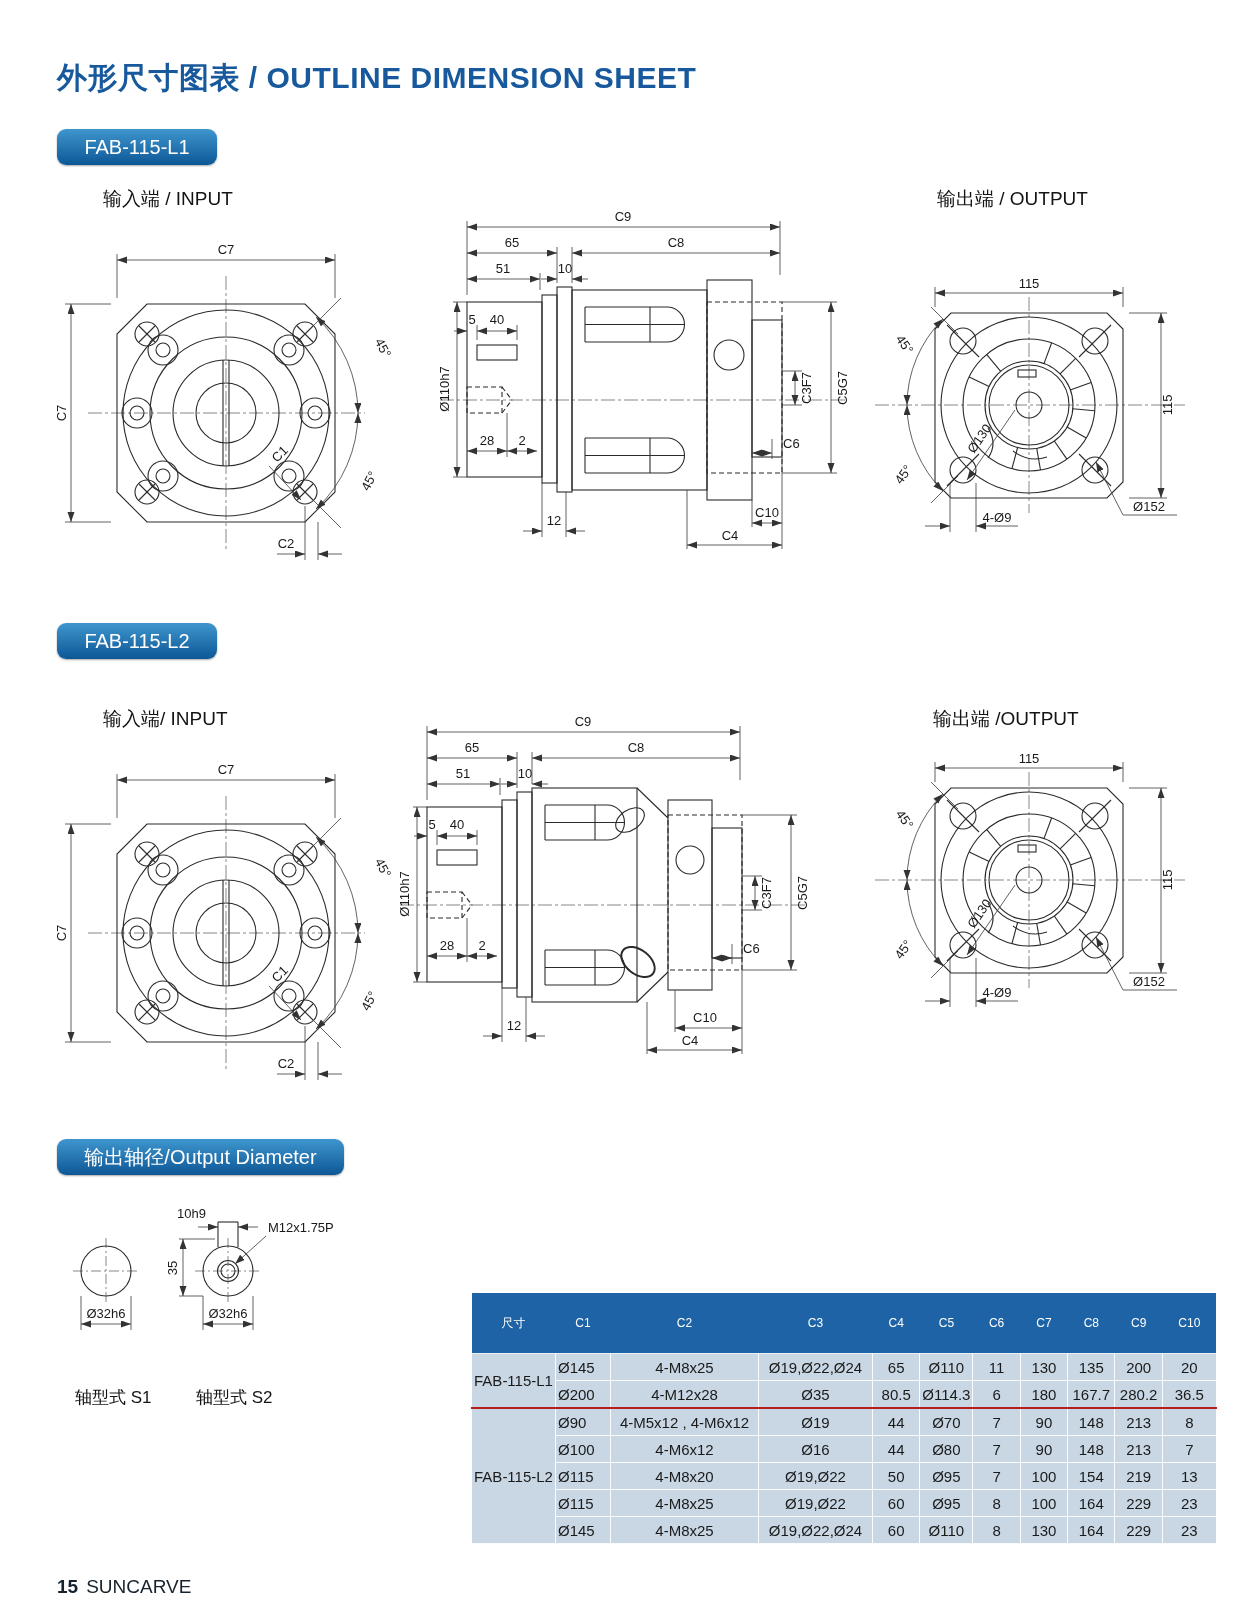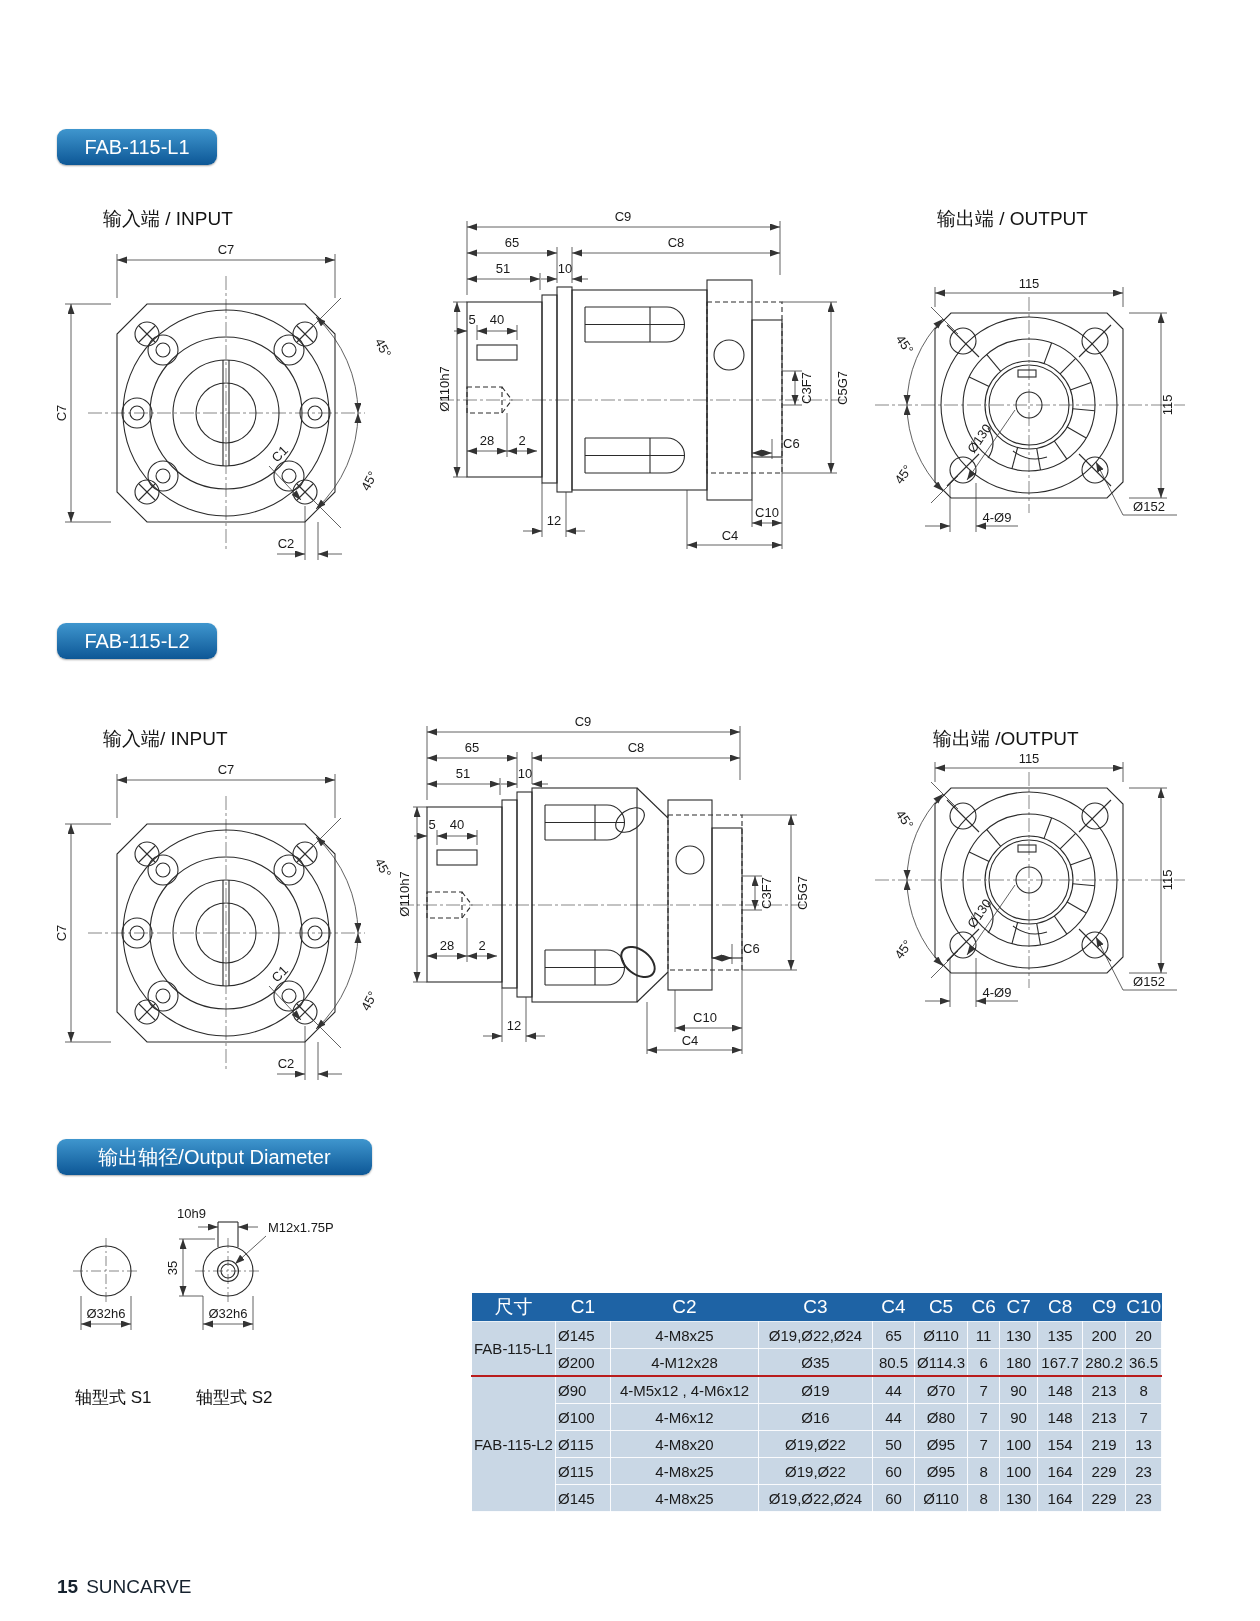--- a/index.html
+++ b/index.html
@@ -3,29 +3,29 @@
 <meta charset="utf-8">
 <style>
   html,body{margin:0;padding:0;background:#e8e8e8;}
   #page{position:relative;width:1260px;height:1621px;background:#ffffff;margin:0 auto;
         font-family:"Liberation Sans",sans-serif;overflow:hidden;}
   .abs{position:absolute;}
   #title{left:57px;top:58px;font-size:30px;font-weight:bold;color:#17599c;letter-spacing:.5px;}
   .badge{height:36px;border-radius:9px;background:linear-gradient(#3f96ce,#0d5796);
          color:#fff;font-size:20px;display:flex;align-items:center;justify-content:center;
          box-shadow:0 1px 2px rgba(0,0,0,.35);}
-  .viewlabel{font-size:19px;color:#141414;margin-top:20px;}
+  .viewlabel{font-size:19px;color:#141414;}
   .shafttype{font-size:17px;color:#141414;text-align:right;}
   svg{overflow:visible;}
   svg text{font-family:"Liberation Sans",sans-serif;font-size:13px;fill:#1a1a1a;stroke:none;}
   .draw line,.draw path,.draw rect,.draw circle,.draw ellipse{stroke:#2b2b2b;stroke-width:1.1;fill:none;}
   .dim line,.dim path{stroke:#3a3a3a;stroke-width:.8;fill:none;}
   .cl line{stroke:#555;stroke-width:.7;}
   table{border-collapse:collapse;table-layout:fixed;}
-  th{background:#1e63a5;color:#fff;font-size:19px;font-weight:normal;height:28px;padding:0;}
+  th{background:#1e63a5;color:#fff;font-size:12px;font-weight:normal;height:28px;padding:16px;}
   td{background:#c9d7e5;border:1px solid rgba(255,255,255,.9);text-align:center;
      font-size:15px;color:#1a1a1a;height:26px;padding:0 2px;}
   td.colc1{text-align:left;padding-right:7px;}
   tr.sep td{border-top:2px solid #b91c1c;}
   td.rowhead{font-size:15px;}
   .footnote{font-size:15.5px;color:#101010;}
   #footer{left:57px;top:1576px;font-size:19px;color:#16222e;}
   #footer b{margin-right:8px;}
 </style>
 </head>
@@ -34,20 +34,21 @@
 <svg width="0" height="0" style="position:absolute">
   <defs>
     <marker id="ar" markerWidth="11" markerHeight="8" refX="10" refY="3.5" orient="auto-start-reverse" markerUnits="userSpaceOnUse">
       <path d="M0,0 L10,3.5 L0,7 Z" fill="#333"></path>
     </marker>
   </defs>
 </svg>
 
 <div id="page">
 
+  <div id="title" class="abs">外形尺寸图表 / OUTLINE DIMENSION SHEET</div>
 
   <div class="badge abs" style="left:57px;top:129px;width:160px;">FAB-115-L1</div>
 
   <div class="viewlabel abs" style="left:103px;top:186px">输入端 / INPUT</div>
   <div class="viewlabel abs" style="left:937px;top:186px">输出端 / OUTPUT</div>
 
   <svg class="abs" style="left:55px;top:238px" width="345" height="330" viewBox="0 0 345 330">
     <g class="cl">
       <line x1="171" y1="38" x2="171" y2="314" stroke-dasharray="14 3 3 3"></line>
       <line x1="33" y1="175" x2="310" y2="175" stroke-dasharray="14 3 3 3"></line>
@@ -491,21 +492,21 @@
     </g>
     <text x="174" y="43" text-anchor="middle">115</text>
     <text transform="translate(317,160) rotate(-90)" text-anchor="middle">115</text>
     <text transform="translate(46,102) rotate(55)" text-anchor="middle">45°</text>
     <text transform="translate(52,232) rotate(-55)" text-anchor="middle">45°</text>
     <text transform="translate(128,196) rotate(-55)" text-anchor="middle">Ø130</text>
     <text x="142" y="277" text-anchor="middle">4-Ø9</text>
     <text x="294" y="266" text-anchor="middle">Ø152</text>
   </svg>
 
-  <div class="badge abs" style="left:57px;top:1139px;width:315px;">输出轴径/Output Diameter</div>
+  <div class="badge abs" style="left:57px;top:1139px;width:287px;">输出轴径/Output Diameter</div>
 
   <svg class="abs" style="left:55px;top:1180px" width="360" height="215" viewBox="0 0 360 215">
     <g class="cl">
       <line x1="18" y1="91" x2="84" y2="91" stroke-dasharray="10 3 2 3"></line>
       <line x1="51" y1="58" x2="51" y2="124" stroke-dasharray="10 3 2 3"></line>
       <line x1="140" y1="91" x2="206" y2="91" stroke-dasharray="10 3 2 3"></line>
       <line x1="173" y1="58" x2="173" y2="124" stroke-dasharray="10 3 2 3"></line>
     </g>
     <g class="draw">
       <circle cx="51" cy="91" r="25"></circle>

